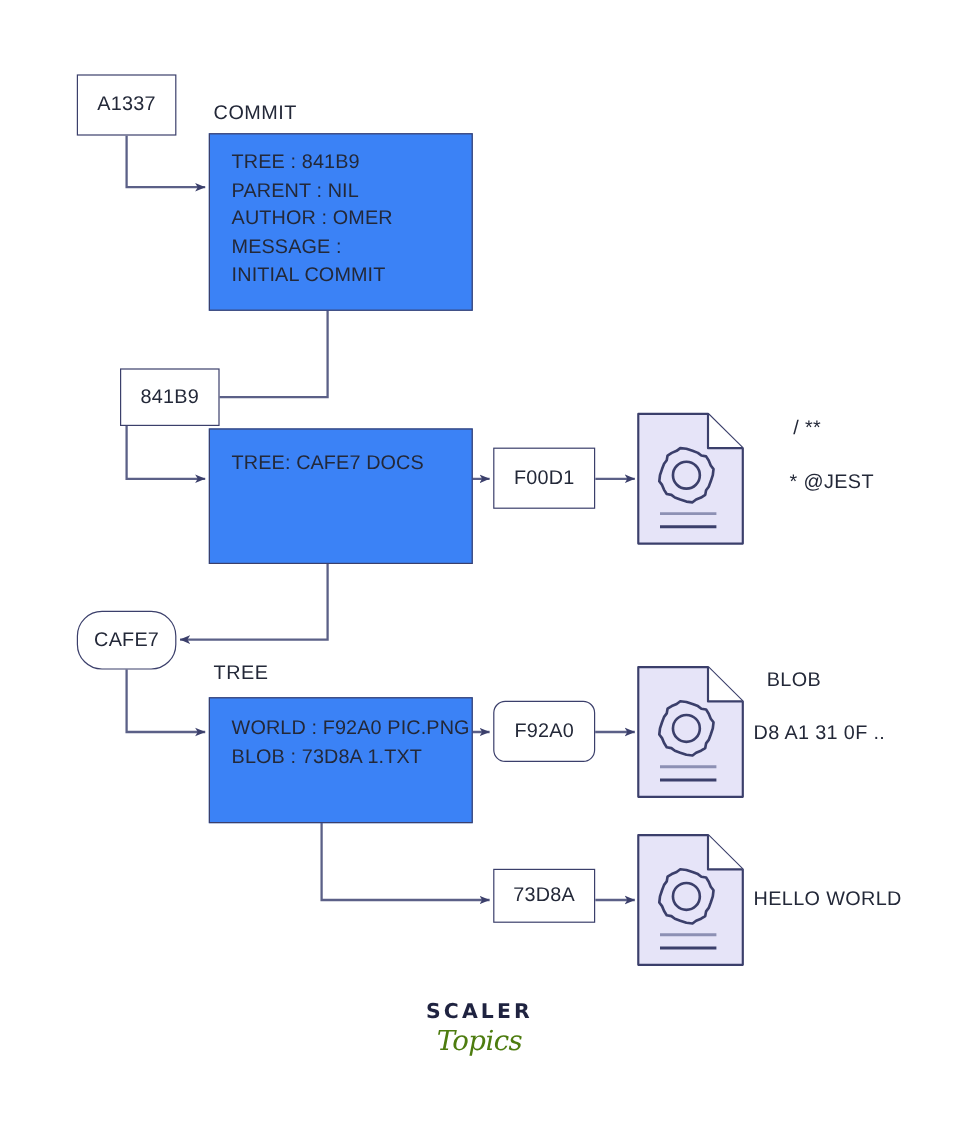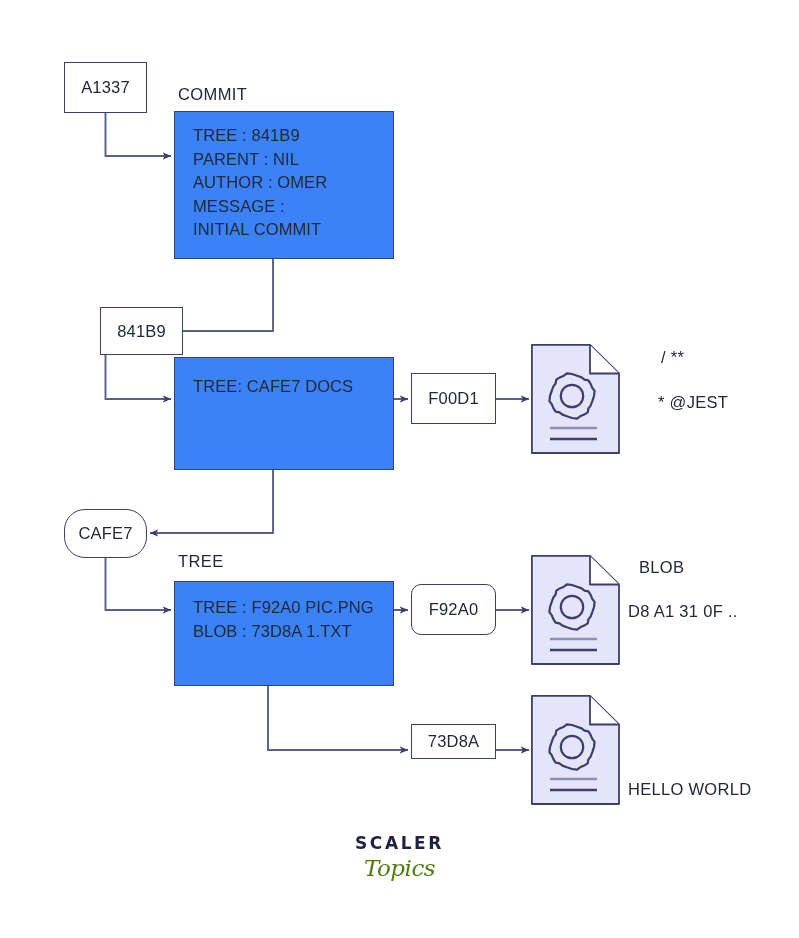--- a/index.html
+++ b/index.html
@@ -181,50 +181,50 @@
   </div>
 
   <div class="node hash-box" style="left:411px; top:373px; width:85px; height:51px;">
     <span>F00D1</span>
   </div>
 
   <div class="node hash-box" style="left:411px; top:584px; width:85px; height:51px;border-radius:10px;">
     <span>F92A0</span>
   </div>
 
-  <div class="node hash-box" style="left:411px; top:724px; width:85px; height:35px;">
+  <div class="node hash-box" style="left:411px; top:724px; width:85px; height:45px;">
     <span>73D8A</span>
   </div>
 
   <div class="caption" style="left:178px; top:85px;">COMMIT</div>
   <div class="caption" style="left:178px; top:552px;">TREE</div>
 
   <div class="obj-box" style="position:absolute; left:174px; top:111px; width:200px; height:124px;">
     <div class="row">TREE : 841B9</div>
     <div class="row">PARENT : NIL</div>
     <div class="row">AUTHOR : OMER</div>
     <div class="row">MESSAGE :</div>
     <div class="row">INITIAL COMMIT</div>
   </div>
 
   <div class="obj-box" style="position:absolute; left:174px; top:357px; width:200px; height:84px; padding-top:17px;">
     <div class="row">TREE: CAFE7 DOCS</div>
   </div>
 
   <div class="obj-box" style="position:absolute; left:174px; top:581px; width:200px; height:79px; padding-top:14px;">
-    <div class="row">TREE : F92A0 PIC.PNG</div>
+    <div class="row">WORLD : F92A0 PIC.PNG</div>
     <div class="row">BLOB : 73D8A 1.TXT</div>
   </div>
 
   <div class="annot" style="left:661px; top:348px;">/ **</div>
   <div class="annot" style="left:658px; top:393px;">* @JEST</div>
 
   <div class="annot" style="left:639px; top:558px;">BLOB</div>
   <div class="annot" style="left:628px; top:602px;">D8 A1 31 0F ..</div>
 
-  <div class="annot" style="left:628px; top:740px;margin-top:40px;">HELLO WORLD</div>
+  <div class="annot" style="left:628px; top:740px;">HELLO WORLD</div>
 
   <div class="logo" style="top:833px;">
     <span class="logo-scaler">SCALER</span>
     <span class="logo-topics">Topics</span>
   </div>
 
 </div>
 
 </body></html>

